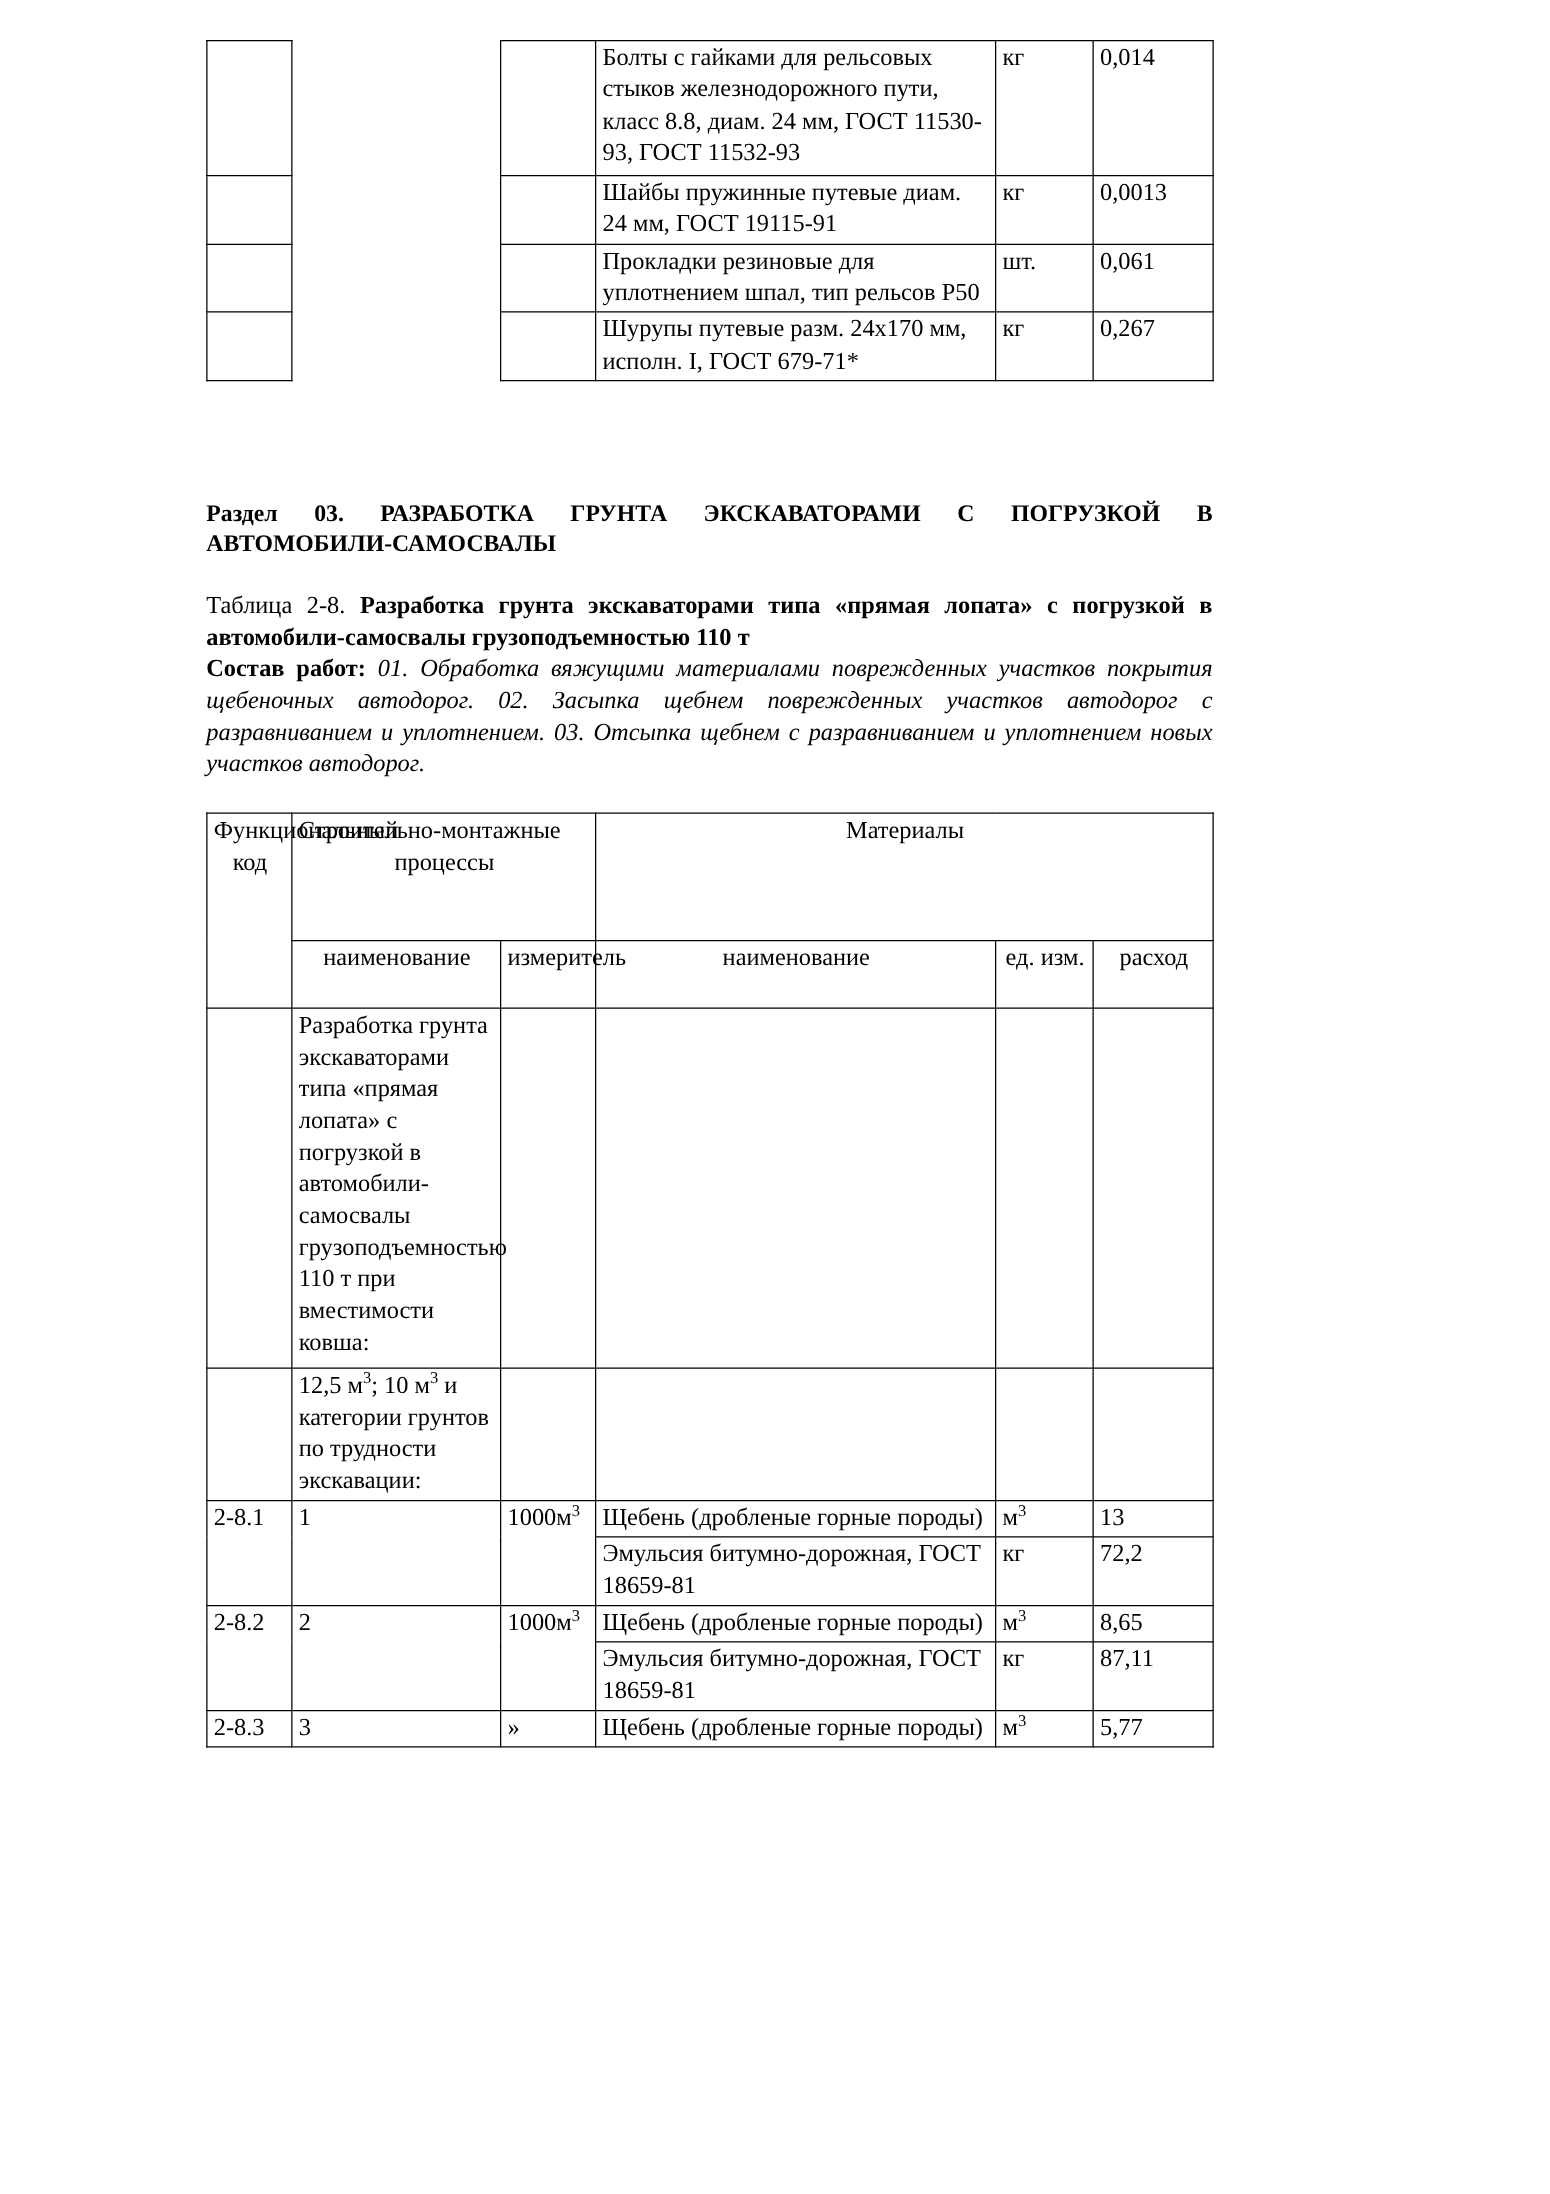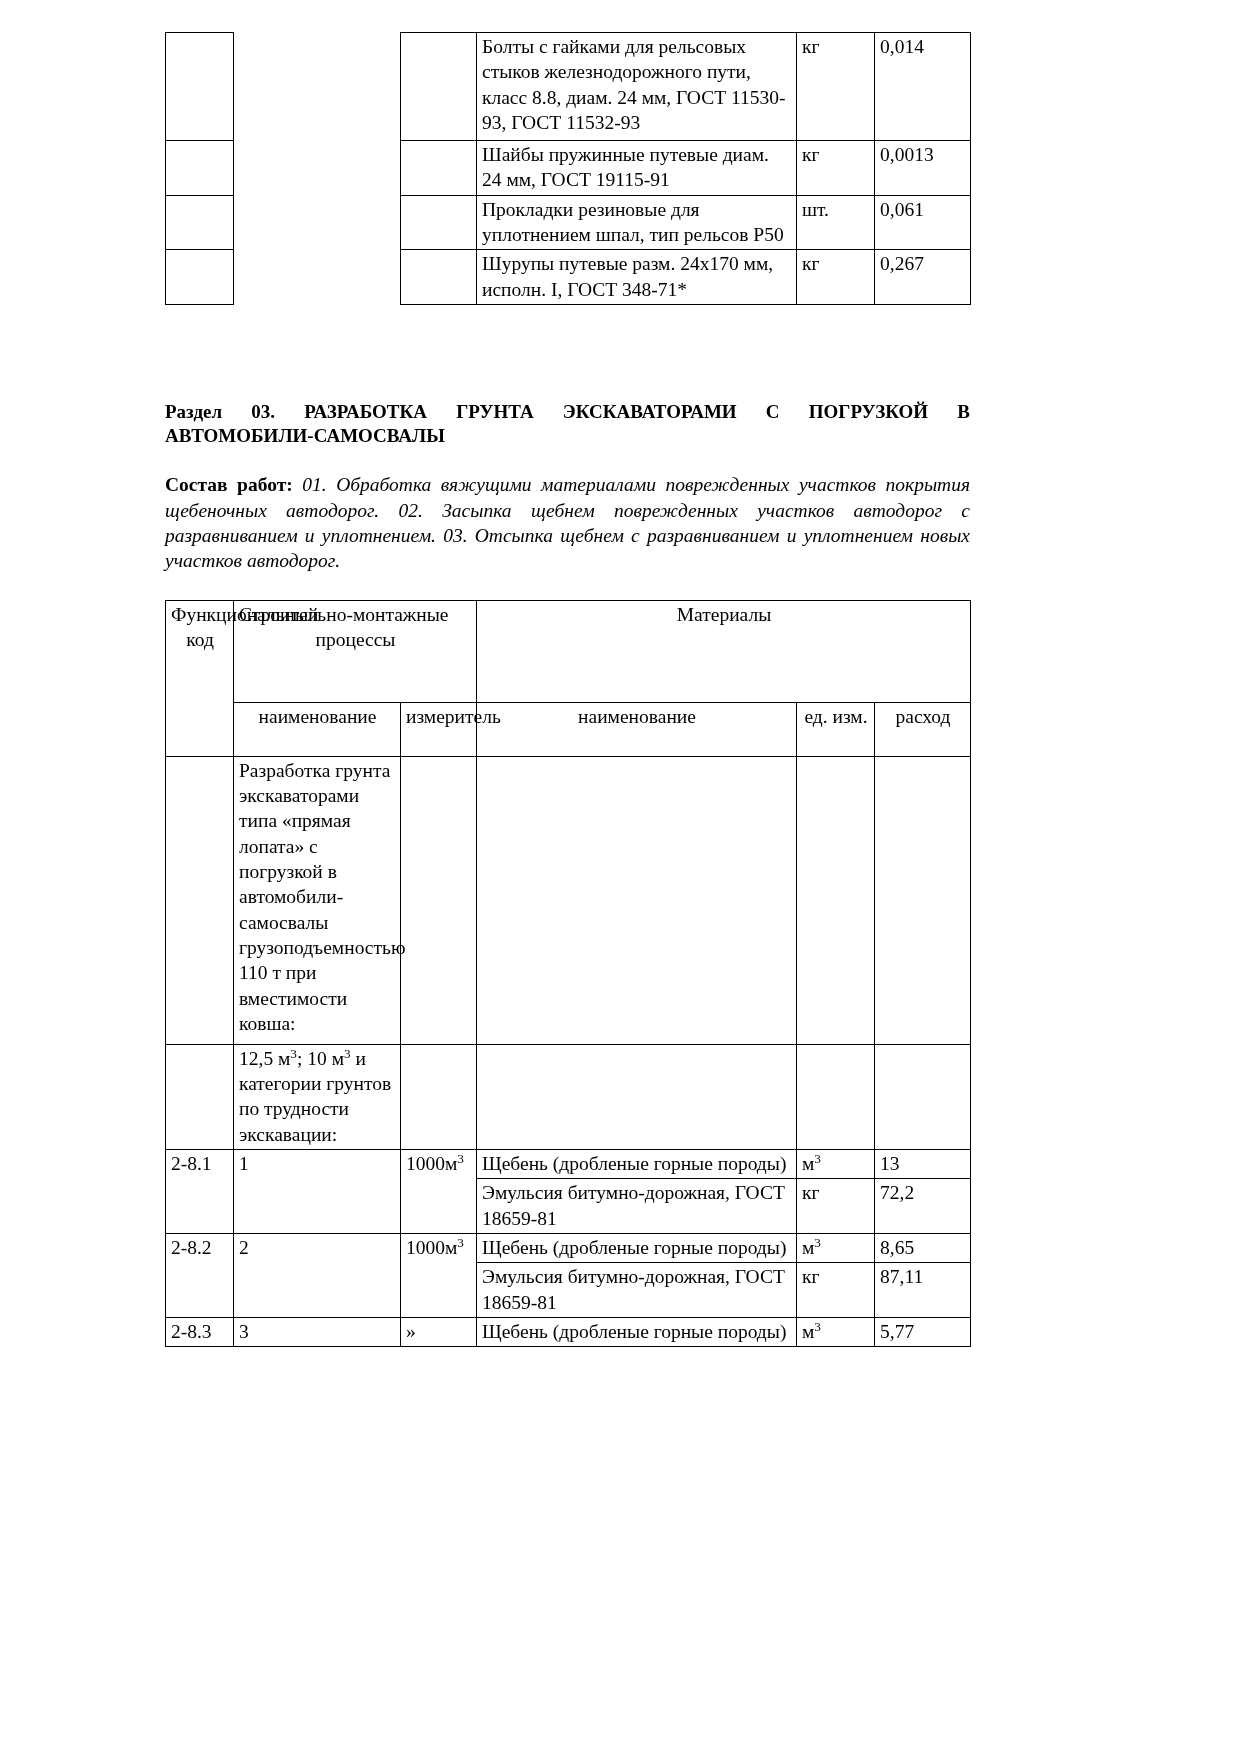--- a/index.html
+++ b/index.html
@@ -138,38 +138,43 @@
           <td class="blank" style="border-left:none;border-right:none;border-top:none;border-bottom:none"></td>
           <td class="blank"></td>
           <td class="justnolast">Прокладки резиновые для уплотнением шпал, тип рельсов Р50</td>
           <td>шт.</td>
           <td>0,061</td>
         </tr>
         <tr style="height:52px">
           <td class="blank"></td>
           <td class="blank" style="border-left:none;border-right:none;border-top:none;border-bottom:none"></td>
           <td class="blank"></td>
-          <td class="justnolast">Шурупы путевые разм. 24х170 мм, исполн. I, ГОСТ 348-71*</td>
+          <td class="justnolast">Шурупы путевые разм. 24х170 мм, исполн. I, ГОСТ 679-71*</td>
           <td>кг</td>
           <td>0,267</td>
         </tr>
       </tbody>
     </table>
 
     <div class="gap-after-top"></div>
 
     <h2 class="section-heading">
       <span class="ln1"><span>Раздел</span>
         <span>03.</span>
         <span>РАЗРАБОТКА ГРУНТА ЭКСКАВАТОРАМИ С ПОГРУЗКОЙ В</span></span>
       <span>АВТОМОБИЛИ-САМОСВАЛЫ</span>
     </h2>
 
     <div class="spacer-15"></div>
 
+    <p class="para">
+      <span>Таблица</span>
+      <span>2-8.</span>
+      <b>Разработка грунта экскаваторами типа «прямая лопата» с погрузкой в автомобили-самосвалы грузоподъемностью 110 т</b>
+    </p>
 
     <p class="para">
       <b>Состав работ:</b>
       <i>01. Обработка вяжущими материалами поврежденных участков покрытия щебеночных автодорог. 02. Засыпка щебнем поврежденных участков автодорог с разравниванием и уплотнением. 03. Отсыпка щебнем с разравниванием и уплотнением новых участков автодорог.</i>
     </p>
 
     <div class="spacer-22"></div>
 
     <table class="doc" id="main-table">
       <colgroup>

